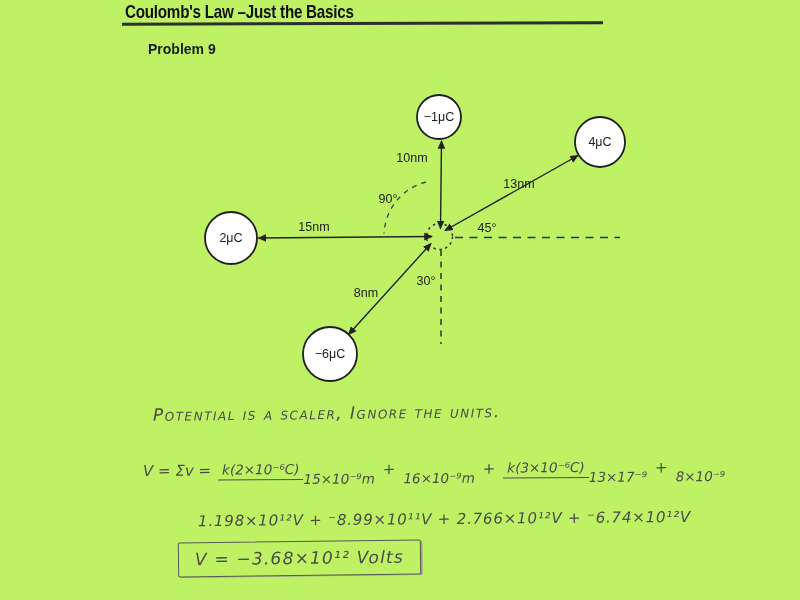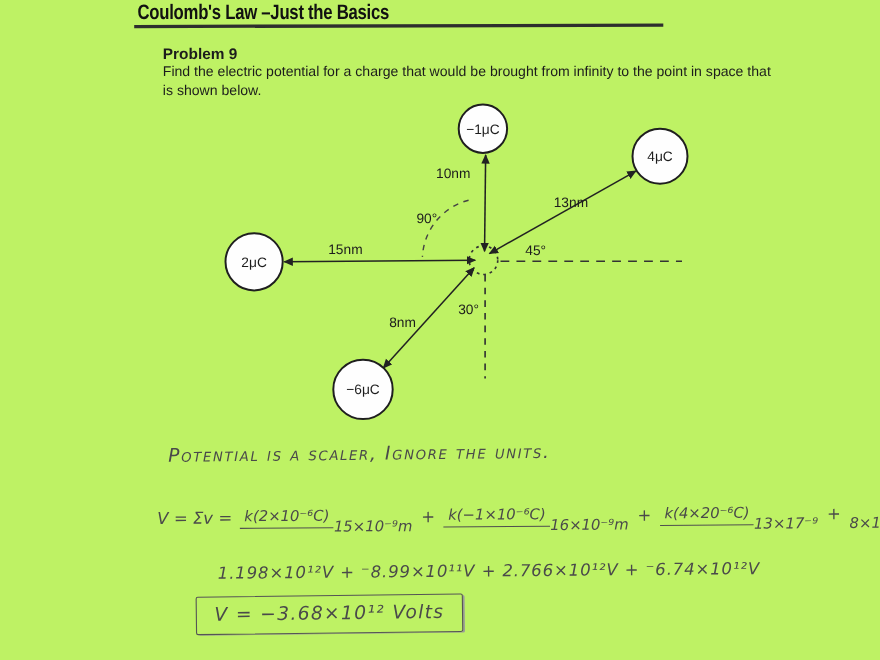--- a/index.html
+++ b/index.html
@@ -53,21 +53,20 @@
 </style>
 </head>
 <body>
 
 <div class="page">
 
   <div class="title">Coulomb's Law –Just the Basics</div>
   <div class="rule"></div>
 
   <div class="ptitle">Problem 9</div>
-  <div class="pstate">Find the electric potential for a charge that would be brought from infinity to the point in space that is shown below.</div>
 
   <svg class="diagram" width="800" height="600" viewBox="0 0 800 600" aria-hidden="true">
     <defs>
       <marker id="ah" viewBox="0 0 10 10" refX="8.5" refY="5" markerWidth="6.5" markerHeight="6.5" orient="auto-start-reverse">
         <path d="M0,0.8 L9.5,5 L0,9.2 z" fill="#222"></path>
       </marker>
     </defs>
 
     <path class="dashH" d="M455,237.5 L620,237.5"></path>
     <path class="dashV" d="M441,250 L441,344"></path>
@@ -104,26 +103,25 @@
   <div class="hw note">Potential is a scaler, Ignore the units.</div>
 
   <div class="hw eq">
     <span>V = Σv =</span>
     <span class="frac">
       <span class="num">k(2×10⁻⁶C)</span>
       <span class="den">15×10⁻⁹m</span>
     </span>
     <span class="plus">+</span>
     <span class="frac">
-      <span class="num">k(−1×10⁻⁶C)</span>
       <span class="den">16×10⁻⁹m</span>
     </span>
     <span class="plus">+</span>
     <span class="frac">
-      <span class="num">k(4×20⁻⁶C)</span>
+      <span class="num">k(3×10⁻⁶C)</span>
       <span class="den">13×17⁻⁹</span>
     </span>
     <span class="plus">+</span>
     <span class="frac">
       <span class="den">8×10⁻⁹</span>
     </span>
   </div>
 
   <div class="hw sum">1.198×10¹²V + ⁻8.99×10¹¹V + 2.766×10¹²V + ⁻6.74×10¹²V</div>
 

